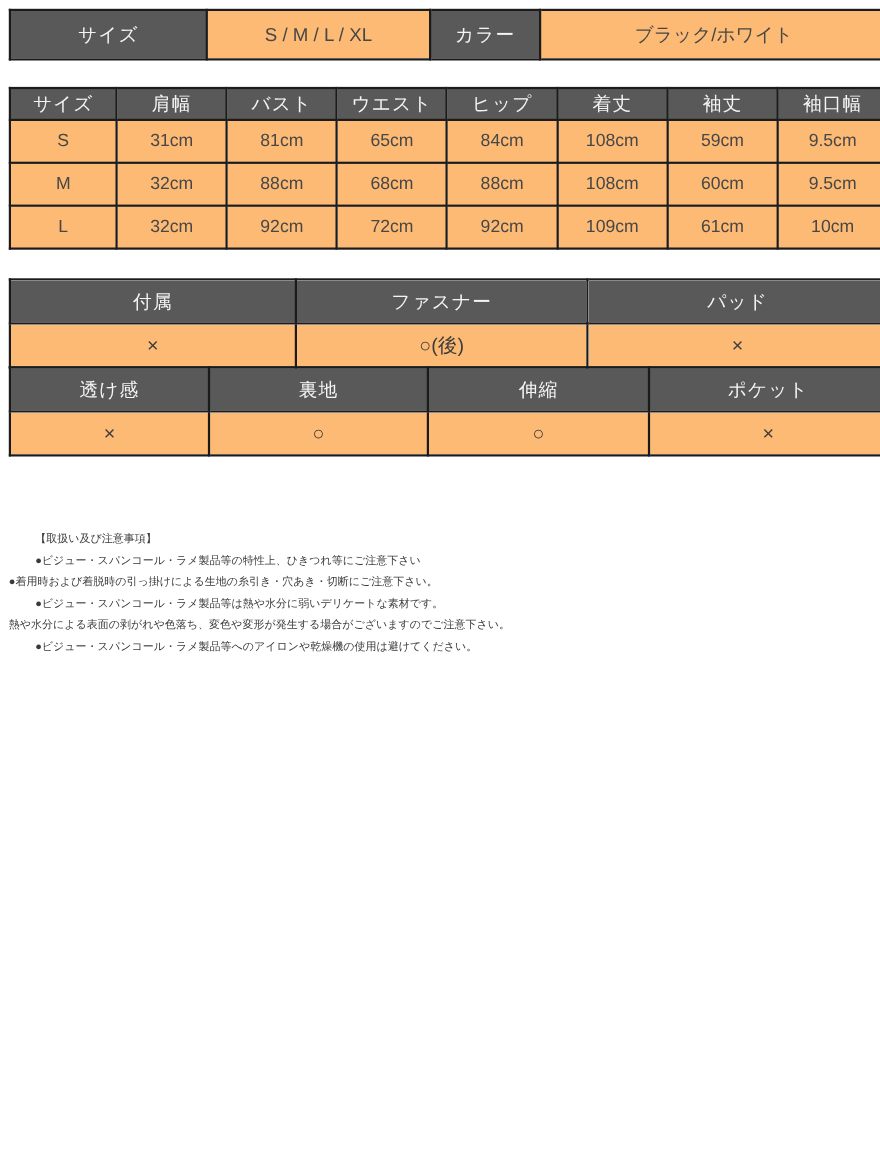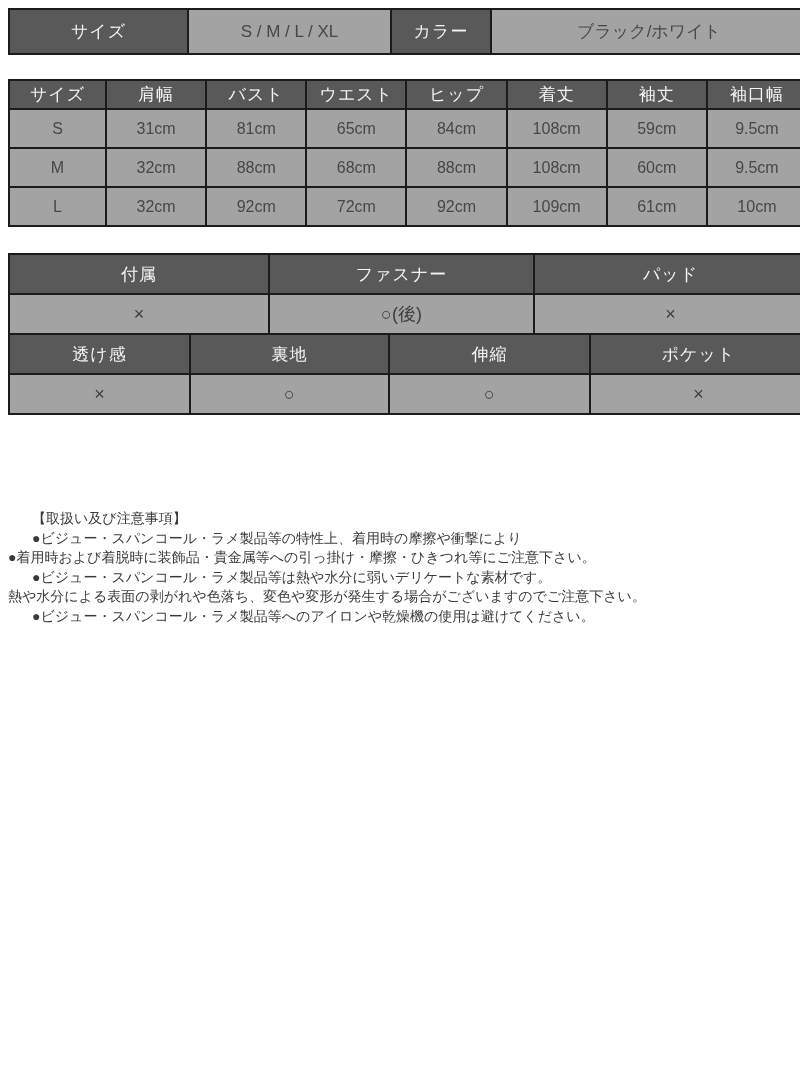--- a/index.html
+++ b/index.html
@@ -29,39 +29,39 @@
     overflow: hidden;
     white-space: nowrap;
   }
   .hd {
     background: #595959;
     color: #f4f4f4;
     font-size: 17px;
     letter-spacing: 1px;
   }
   .val {
-    background: #a3a3a3;
+    background: #fdba74;
     color: #474747;
     font-size: 17px;
   }
   
   .t1 td { height: 43px; }
   
   .t2 { margin-top: 24px; }
   .t2 td.hd { height: 27px; }
   .t2 td.val { height: 37px; font-size: 16px; }
   
   .t3a { margin-top: 26px; }
   .t3b { margin-top: -2px; }
   .t3a td, .t3b td { height: 38px; }
   .sym { font-size: 18px; color: #3d3d3d; }
   
   .notes {
-    margin-top: 94px;
-    font-size: 14px;
+    margin-top: 66px;
+    font-size: 10px;
     line-height: 19.5px;
     color: #3a3a3a;
   }
   .notes .line { white-space: nowrap; }
   .notes .indent { padding-left: 24px; }
 </style>
 </head>
 <body>
 
 <div class="wrap">
@@ -176,20 +176,20 @@
         <td class="val sym">×</td>
         <td class="val sym">○</td>
         <td class="val sym">○</td>
         <td class="val sym">×</td>
       </tr>
     </tbody>
   </table>
 
   <div class="notes">
     <div class="line indent">【取扱い及び注意事項】</div>
-    <div class="line indent">●ビジュー・スパンコール・ラメ製品等の特性上、着用時の摩擦や衝撃により</div>
-    <div class="line">●着用時および着脱時に装飾品・貴金属等への引っ掛け・摩擦・ひきつれ等にご注意下さい。</div>
+    <div class="line indent">●ビジュー・スパンコール・ラメ製品等の特性上、ひきつれ等にご注意下さい</div>
+    <div class="line">●着用時および着脱時の引っ掛けによる生地の糸引き・穴あき・切断にご注意下さい。</div>
     <div class="line indent">●ビジュー・スパンコール・ラメ製品等は熱や水分に弱いデリケートな素材です。</div>
     <div class="line">熱や水分による表面の剥がれや色落ち、変色や変形が発生する場合がございますのでご注意下さい。</div>
     <div class="line indent">●ビジュー・スパンコール・ラメ製品等へのアイロンや乾燥機の使用は避けてください。</div>
   </div>
 
 </div>
 
 </body></html>

